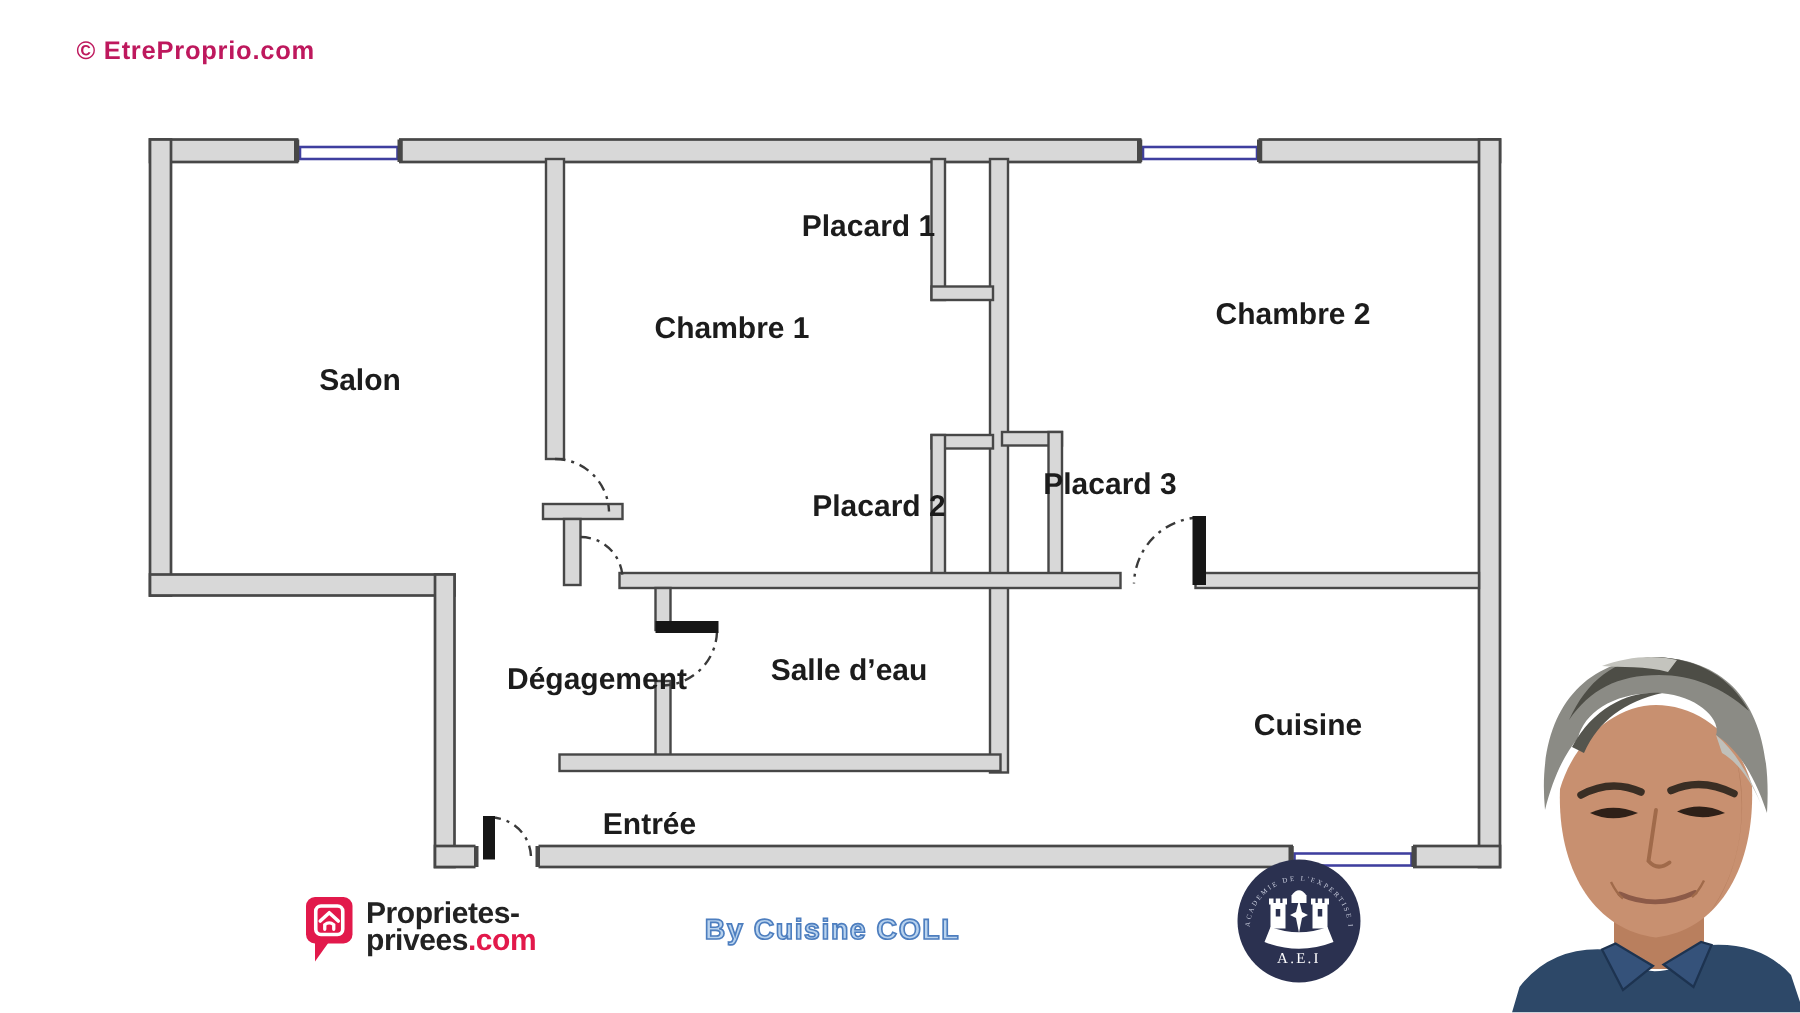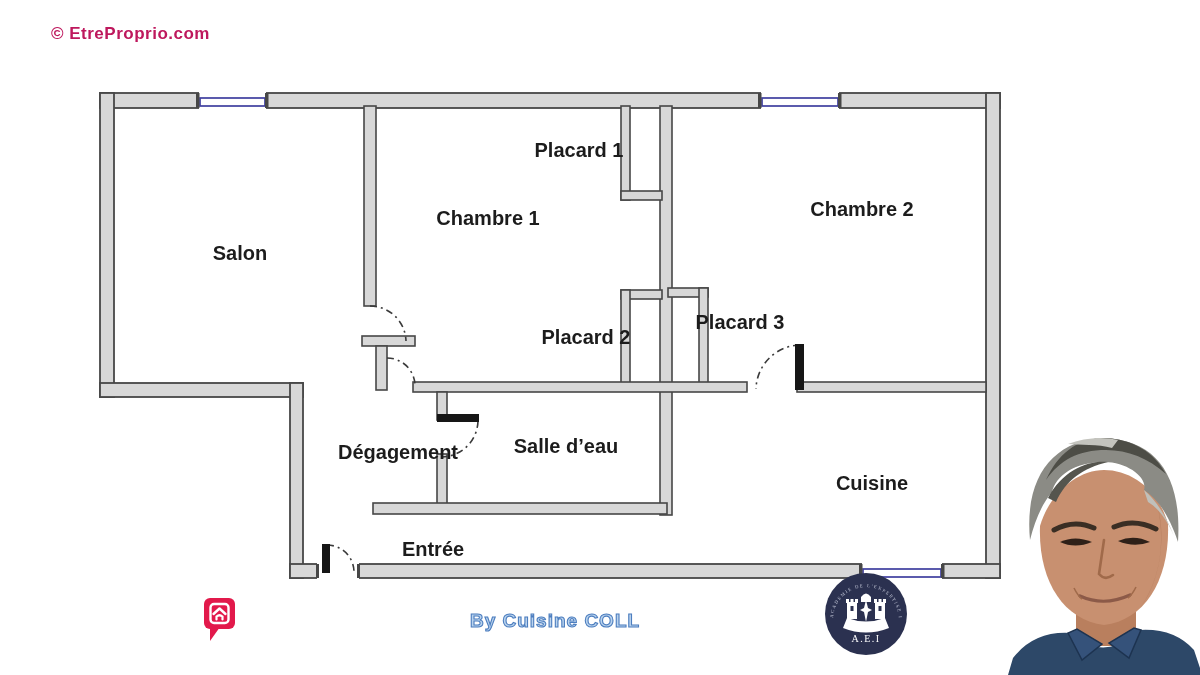--- a/index.html
+++ b/index.html
@@ -124,20 +124,24 @@
 <div id="watermark">© EtreProprio.com</div>
 
 <div id="agency-logo">
   <svg width="34" height="46" viewBox="0 0 34 46">
     <rect x="1" y="1" width="31" height="31" rx="6" fill="#e2194b"></rect>
     <polygon points="7,30 17,30 7,44" fill="#e2194b"></polygon>
     <rect x="7.5" y="7" width="18" height="19" rx="3.5" fill="none" stroke="#ffffff" stroke-width="2.4"></rect>
     <path d="M 10.5 17 L 16.5 11.5 L 22.5 17" fill="none" stroke="#ffffff" stroke-width="2.4" stroke-linecap="round" stroke-linejoin="round"></path>
     <path d="M 13.5 22.5 V 19.5 Q 16.5 17 19.5 19.5 V 22.5" fill="none" stroke="#ffffff" stroke-width="2.2" stroke-linecap="round"></path>
   </svg>
+  <div id="agency-text">
+    <div>Proprietes-</div>
+    <div><span>privees</span><span class="accent" id="agency-accent" style="color: rgb(226, 25, 75);">.com</span></div>
+  </div>
 </div>
 
 <div id="byline">By Cuisine COLL</div>
 
 <svg id="aei-logo" width="88" height="88" viewBox="0 0 88 88">
   <circle cx="44" cy="44" r="41" fill="#2b3150"></circle>
   <defs>
     <path id="aeiArc" d="M 11 50 A 33 33 0 1 1 77 50" fill="none"></path>
   </defs>
   <text font-size="4.6" fill="#c9cddd" font-family="'Liberation Serif',serif" letter-spacing="1.5">

